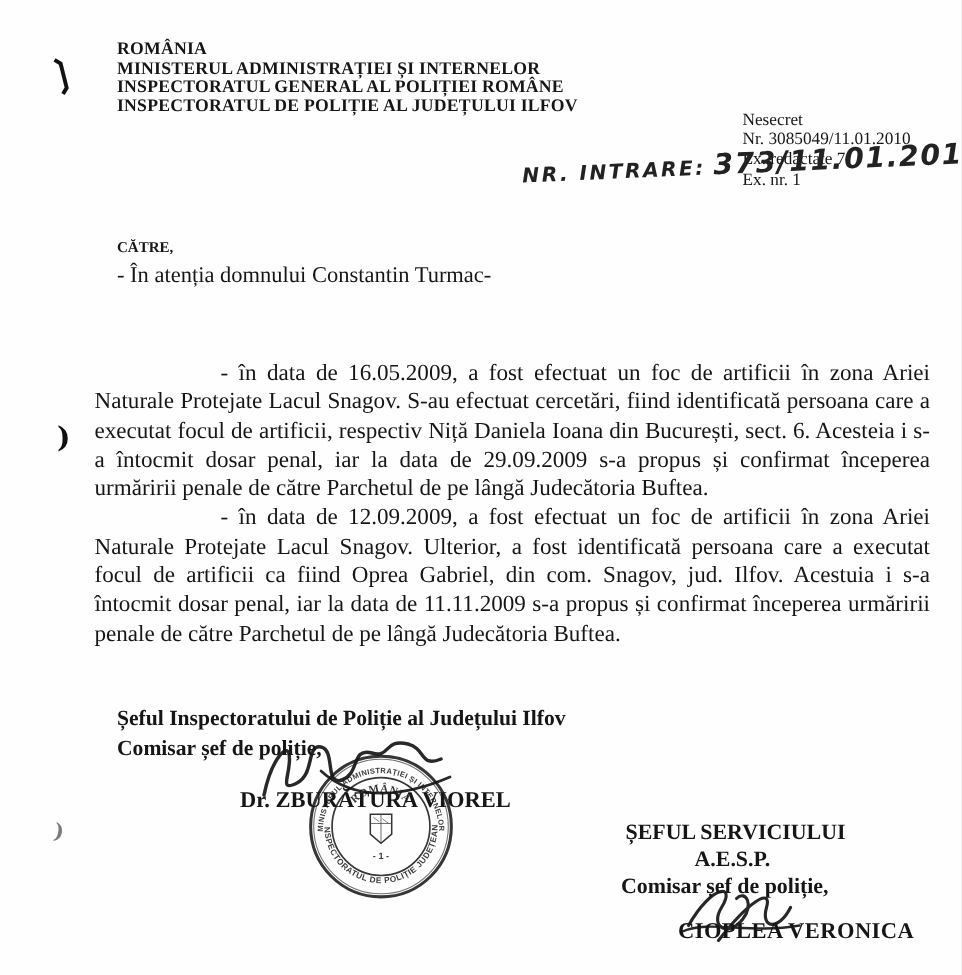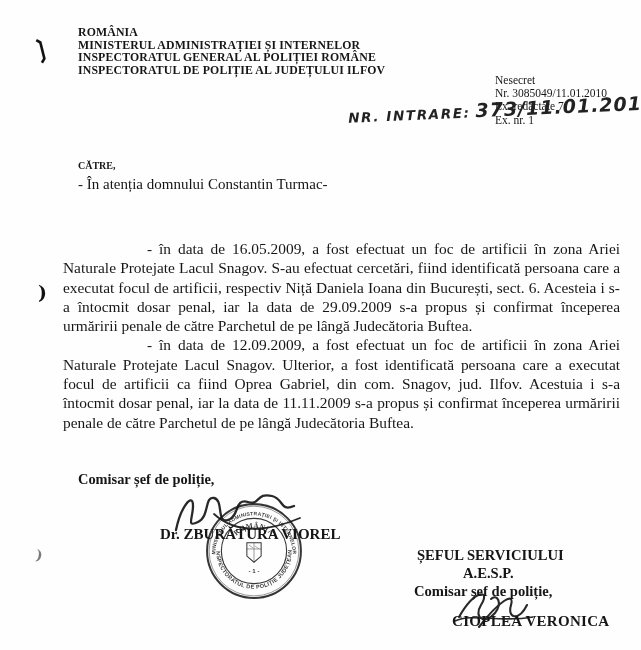--- a/index.html
+++ b/index.html
@@ -103,20 +103,21 @@
     <div class="b">CĂTRE,</div>
     <div class="n">- În atenția domnului Constantin Turmac-</div>
   </div>
 
   <div class="body-block">
     <p>- în data de 16.05.2009, a fost efectuat un foc de artificii în zona Ariei Naturale Protejate Lacul Snagov. S-au efectuat cercetări, fiind identificată persoana care a executat focul de artificii, respectiv Niță Daniela Ioana din București, sect. 6. Acesteia i s-a întocmit dosar penal, iar la data de 29.09.2009 s-a propus și confirmat începerea urmăririi penale de către Parchetul de pe lângă Judecătoria Buftea.</p>
     <p>- în data de 12.09.2009, a fost efectuat un foc de artificii în zona Ariei Naturale Protejate Lacul Snagov. Ulterior, a fost identificată persoana care a executat focul de artificii ca fiind Oprea Gabriel, din com. Snagov, jud. Ilfov. Acestuia i s-a întocmit dosar penal, iar la data de 11.11.2009 s-a propus și confirmat începerea urmăririi penale de către Parchetul de pe lângă Judecătoria Buftea.</p>
   </div>
 
   <div class="sig-left">
+    <div>Șeful Inspectoratului de Poliție al Județului Ilfov</div>
     <div>Comisar șef de poliție,</div>
   </div>
   <div class="sig-left-name">Dr. ZBURĂTURA VIOREL</div>
 
   <svg class="stamp-svg" width="102" height="104" viewBox="0 0 100 102">
     <g stroke="#1b1b1b" fill="none">
       <circle cx="50" cy="52" r="46" stroke-width="2"></circle>
       <circle cx="50" cy="52" r="44" stroke-width="0.7" opacity="0.7"></circle>
       <circle cx="50" cy="52" r="32" stroke-width="1.1"></circle>
     </g>

